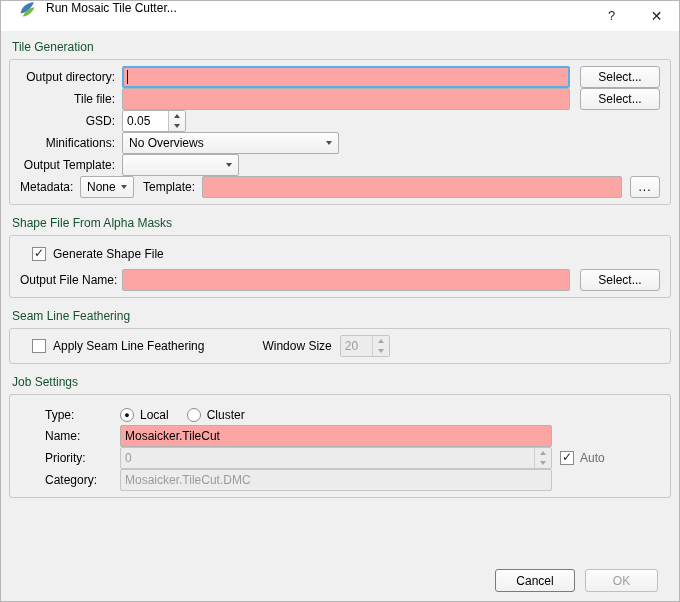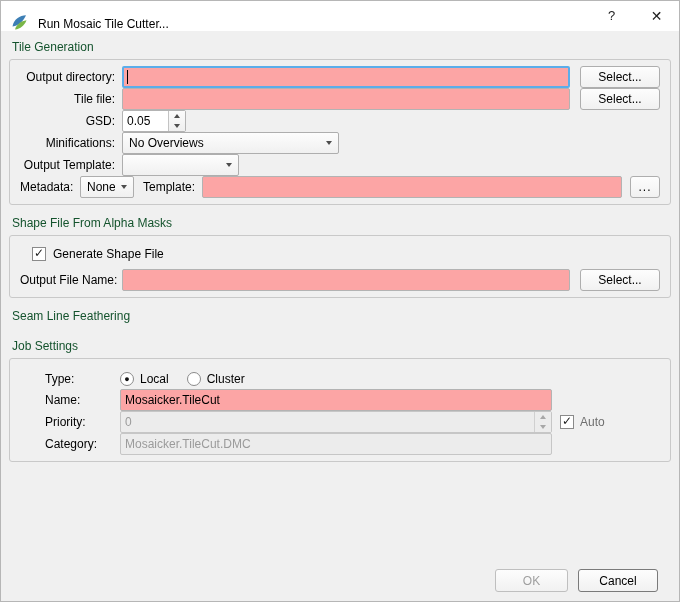--- a/index.html
+++ b/index.html
@@ -13,21 +13,21 @@
   .dialog {
     width:680px; height:602px;
     border:1px solid #b6b6b6;
     display:flex; flex-direction:column;
     background:#f0f0f0;
     overflow:hidden;
   }
   
   .titlebar {
     height:30px; flex:0 0 30px; background:#ffffff;
-    display:flex; align-items:flex-end; padding-left:10px;
+    display:flex; align-items:flex-start; padding-left:18px;
   }
   .app-icon { width:17px; height:17px; margin-right:10px; flex:0 0 17px; }
   .title-text { flex:1; font-size:12px; color:#000; }
   .tb-btn {
     width:45px; height:30px; line-height:30px; text-align:center;
     font-size:13px; color:#222; cursor:default;
   }
   .tb-btn.close { font-size:14px; }
   
   .content {
@@ -219,20 +219,42 @@
           <span class="lbl">Output File Name:</span>
           <input class="input" style="">
           <button class="btn select">Select...</button>
         </div>
 
       </div>
     </div>
 
     <div class="group">
       <div class="group-title">Seam Line Feathering</div>
+      <div class="group-box">
+
+        <div class="row" style="padding-left:12px;">
+          <span class="checkbox">
+            <span class="check"></span>
+          </span>
+          <span>Apply Seam Line Feathering</span>
+          <span class="ws-label val-grey" style="color:#000;">Window Size</span>
+          <div class="spinbox disabled" style="width:50px;">
+            <span class="spin-val val-grey">20</span>
+            <span class="spin-btns">
+              <span class="spin-cell">
+                  <i class="tri-up"></i>
+                </span>
+              <span class="spin-cell">
+                  <i class="tri-down"></i>
+                </span>
+            </span>
+          </div>
+        </div>
+
+      </div>
     </div>
 
     <div class="group">
       <div class="group-title">Job Settings</div>
       <div class="group-box">
 
         <div class="row js-row" style="height:18px;align-items:flex-end;">
           <span class="js-lbl">Type:</span>
           <span class="radio">
             <span class="dot">●</span>
@@ -270,18 +292,18 @@
 
         <div class="row js-row">
           <span class="js-lbl">Category:</span>
           <input class="input disabled js-field" style="flex: 0 0 432px;" value="Mosaicker.TileCut.DMC">
         </div>
 
       </div>
     </div>
 
     <div class="footer">
+      <button class="btn cancel">Cancel</button>
       <button class="btn ok" disabled="">OK</button>
-      <button class="btn cancel">Cancel</button>
     </div>
 
   </div>
 </div>
 
 </body></html>

